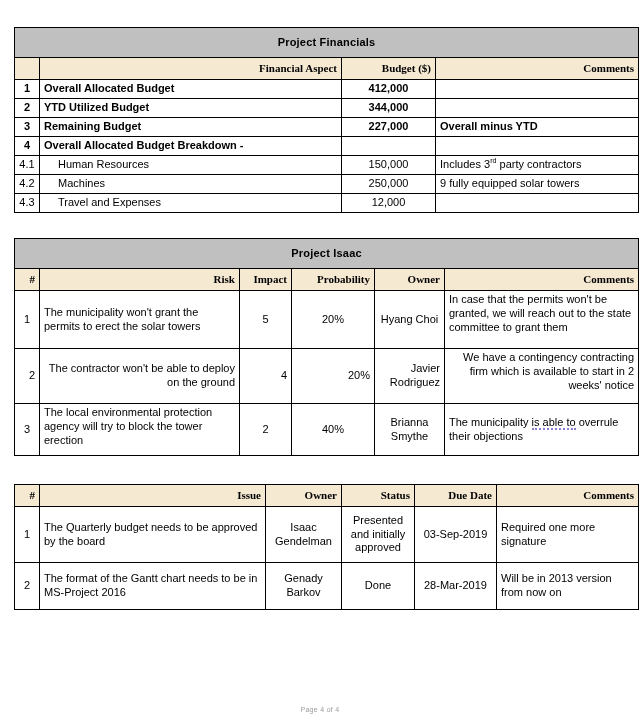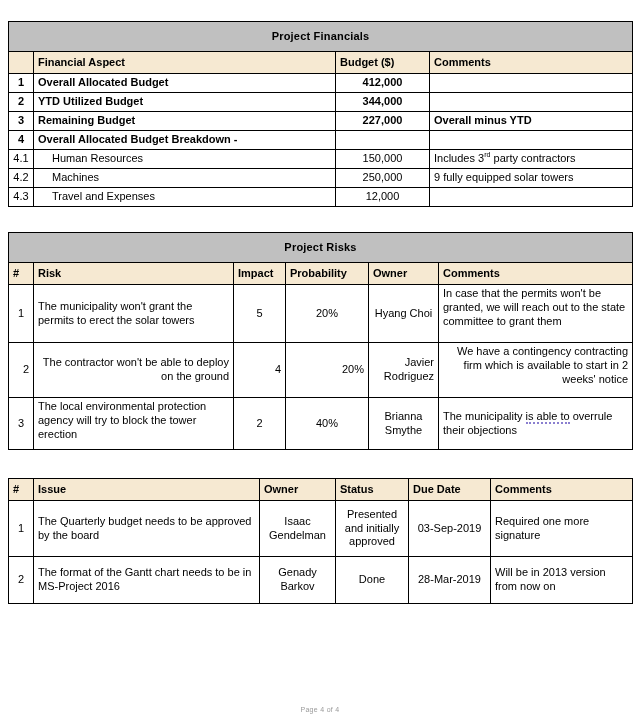--- a/index.html
+++ b/index.html
@@ -13,21 +13,21 @@
     font-family: "Liberation Sans", sans-serif;
     color: #000000;
     position: relative;
     overflow: hidden;
   }
   .page {
     position: relative;
     width: 640px;
     height: 726px;
     box-sizing: border-box;
-    padding: 0;
+    padding: 6px;
   }
   table.doc-table {
     border-collapse: collapse;
     table-layout: fixed;
     width: 624px;
     margin: 0 0 0 8px;
     background: #ffffff;
   }
   table.doc-table td, table.doc-table th {
     border: 1px solid #000000;
@@ -41,24 +41,25 @@
   .tbl-title {
     background: #c0c0c0 !important;
     text-align: center;
     font-weight: bold;
     font-size: 15px;
     height: 30px;
     letter-spacing: 0.2px;
   }
   .hdr {
     background: #f6e9d2 !important;
-    text-align: left;
+    text-align: right;
     font-weight: bold;
     font-size: 11.5px;
     height: 22px;
+    font-family: Liberation Serif, serif;
   }
   .num-col {
     text-align: center;
     width: 25px;
   }
   .ctr { text-align: center; }
   .lft { text-align: left; }
   .bold { font-weight: bold; }
   .indent { padding-left: 18px !important; }
 
@@ -191,21 +192,21 @@
       <colgroup>
         <col class="k-num">
           <col class="k-risk">
           <col class="k-impact">
           <col class="k-prob">
           <col class="k-owner">
           <col class="k-comments">
       </colgroup>
       <tbody>
         <tr>
-          <td class="tbl-title" colspan="6">Project Risks</td>
+          <td class="tbl-title" colspan="6">Project Isaac</td>
         </tr>
         <tr>
           <td class="hdr">#</td>
           <td class="hdr">Risk</td>
           <td class="hdr">Impact</td>
           <td class="hdr">Probability</td>
           <td class="hdr">Owner</td>
           <td class="hdr">Comments</td>
         </tr>
         <tr class="risk-row-1">

